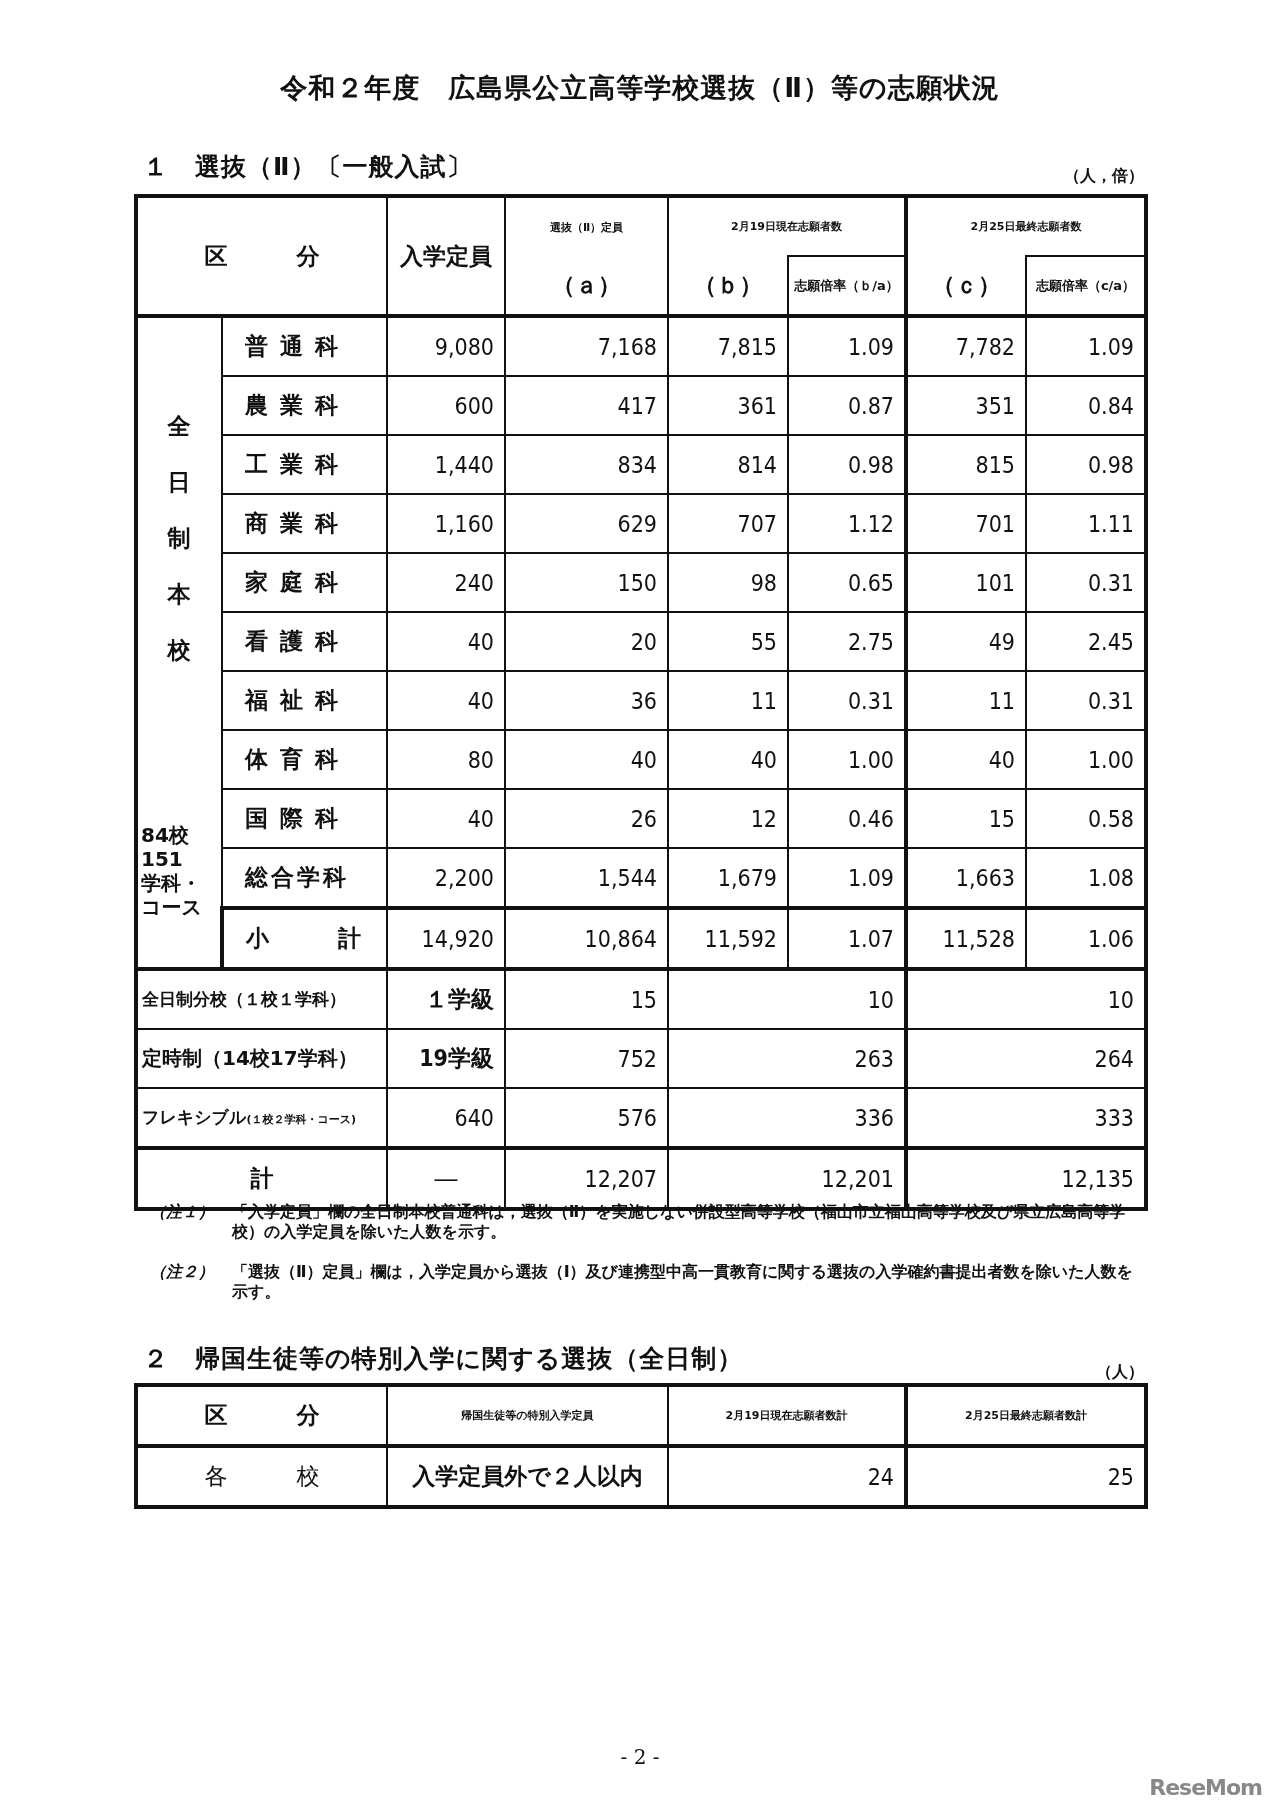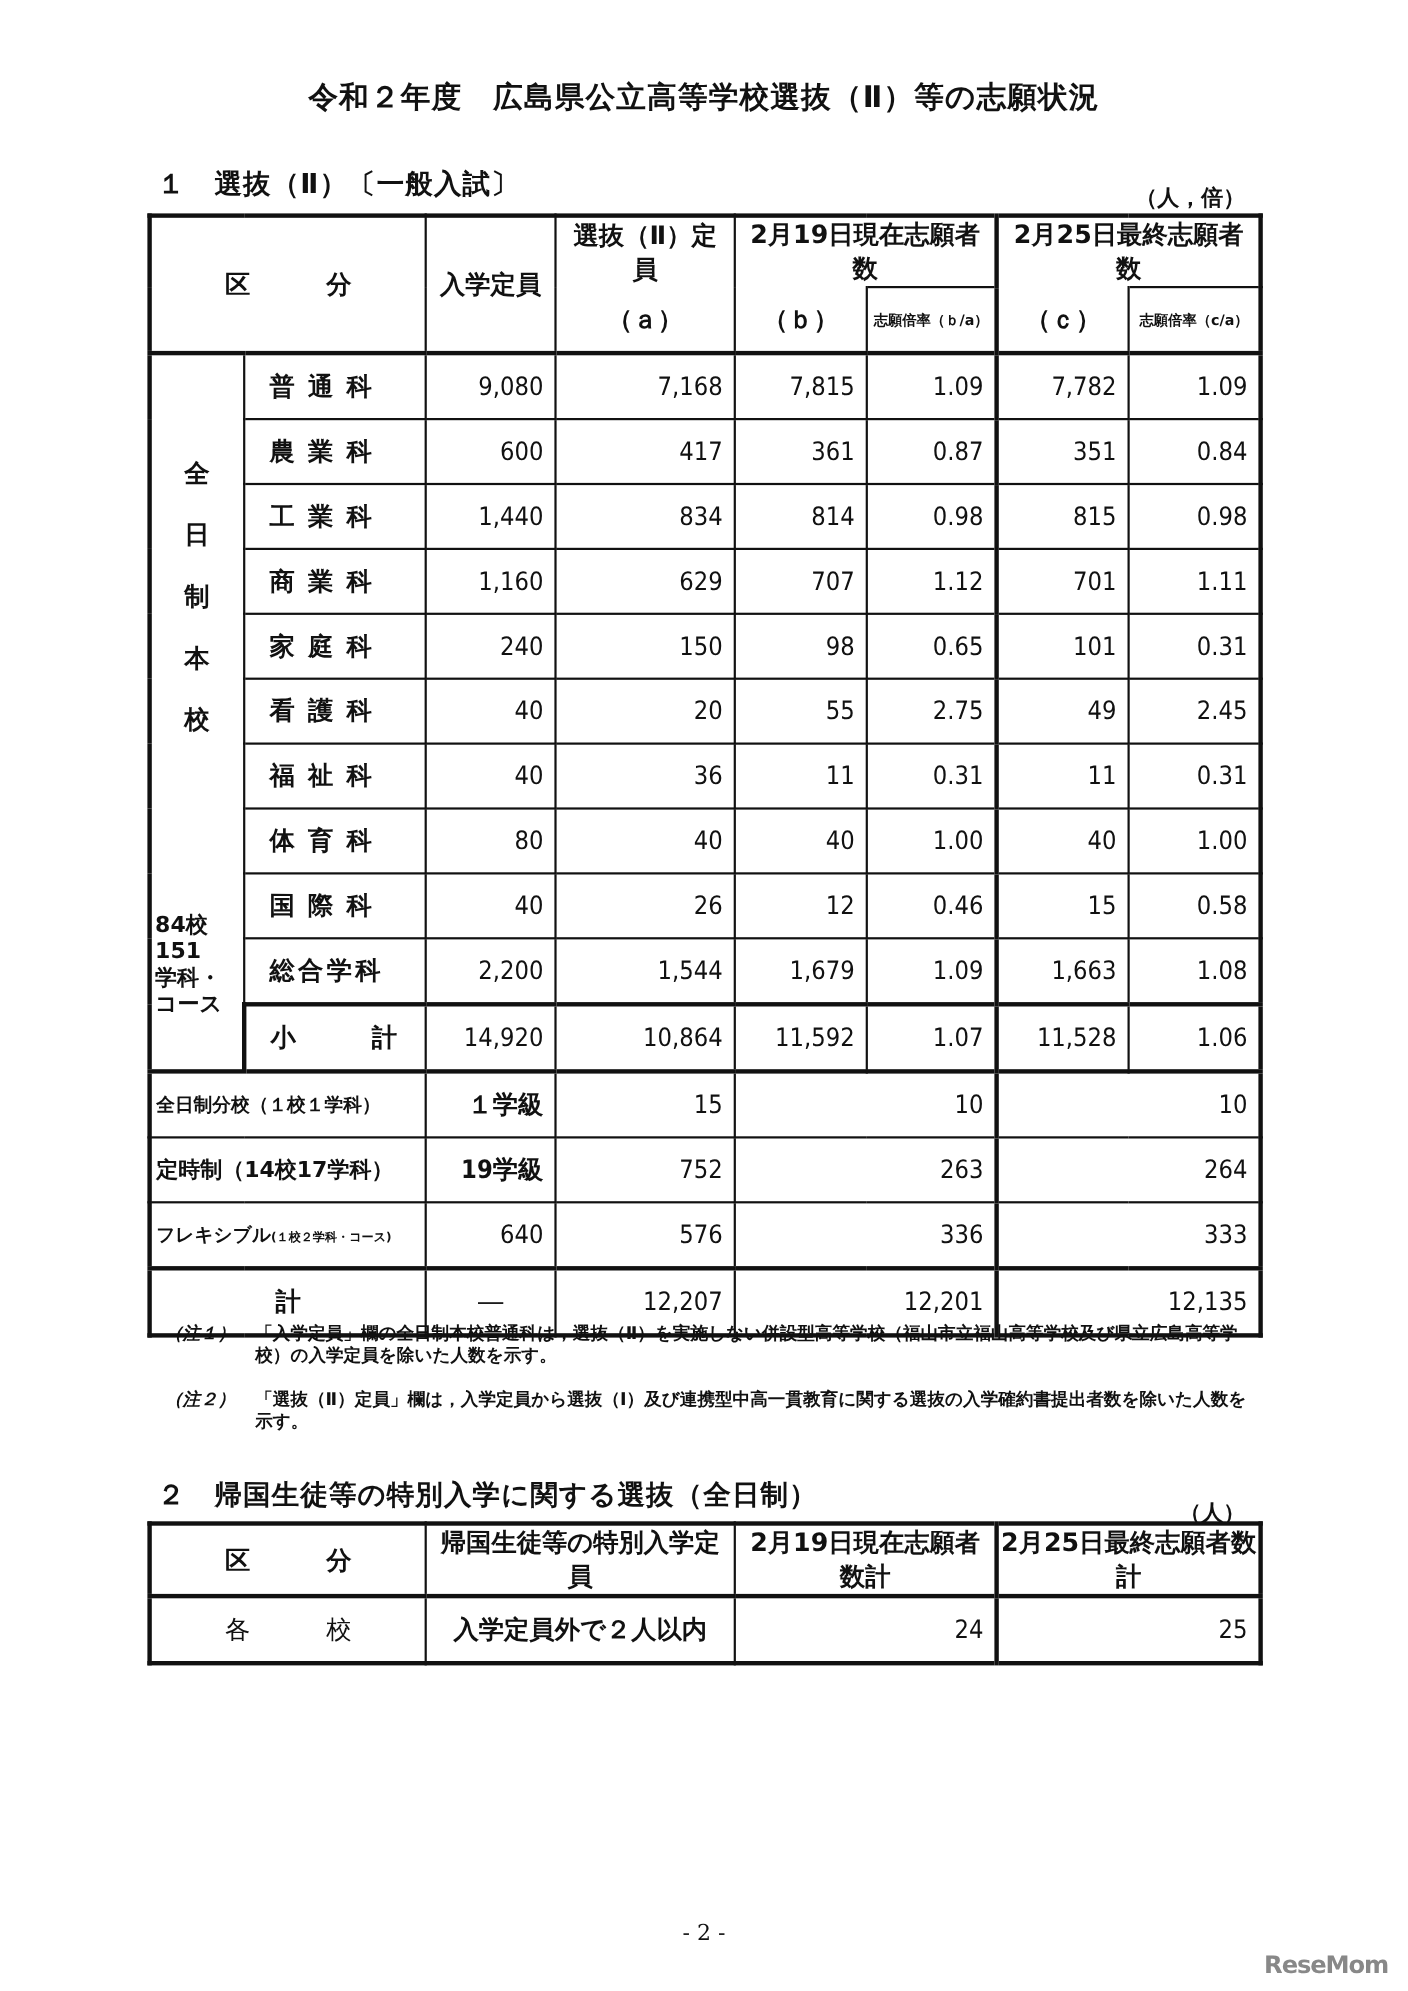--- a/index.html
+++ b/index.html
@@ -8,32 +8,32 @@
     font-family: "DejaVu Sans", "Liberation Sans", sans-serif; color: #111;
   }
   .page-title {
     position: absolute; left: 0; width: 1280px; top: 70px; text-align: center;
     font-size: 27px; font-weight: bold; letter-spacing: 1px;
   }
   .section-title {
     position: absolute; left: 143px; font-size: 25px; font-weight: bold; letter-spacing: 1px;
   }
   .unit {
-    position: absolute; right: 148px; font-size: 20px; font-weight: bold; margin-left: 22px;
+    position: absolute; right: 136px; font-size: 16px; font-weight: bold; margin-left: 22px;
   }
   table { border-collapse: collapse; position: absolute; table-layout: fixed; }
   td { border: 2px solid #111; padding: 0 10px; font-size: 23px; height: 57px; }
   .num { text-align: right; font-family: "DejaVu Sans Condensed", "Liberation Sans Narrow", "Liberation Sans", sans-serif; }
   .ctr { text-align: center; }
   .thin-l { border-left: 1px solid #777; }
   .thick-l { border-left: 4px solid #111; }
   .thick-t td { border-top: 4px solid #111; }
   .hdr td { font-weight: bold; }
   .sub { font-size: 11px; }
-  .small { font-size: 23px; }
+  .small { font-size: 11px; }
   .xs { font-size: 13px; }
   .vert-cell { vertical-align: top; padding: 0; position: relative; }
   .vert-text {
     position: absolute; top: 80px; left: 0; width: 100%; text-align: center;
     font-size: 23px; font-weight: bold; line-height: 56px;
   }
   .vert-note {
     position: absolute; top: 505px; left: 3px; font-size: 20px; font-weight: bold; line-height: 24px;
   }
   .dept { font-weight: bold; letter-spacing: 12px; padding-left: 22px; }

